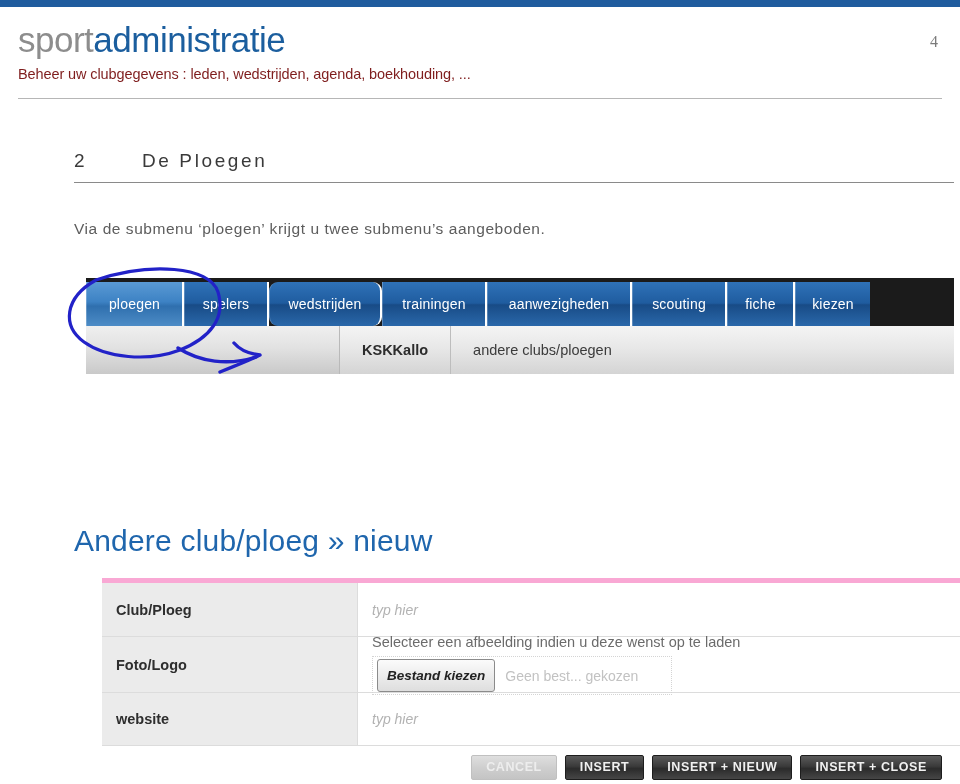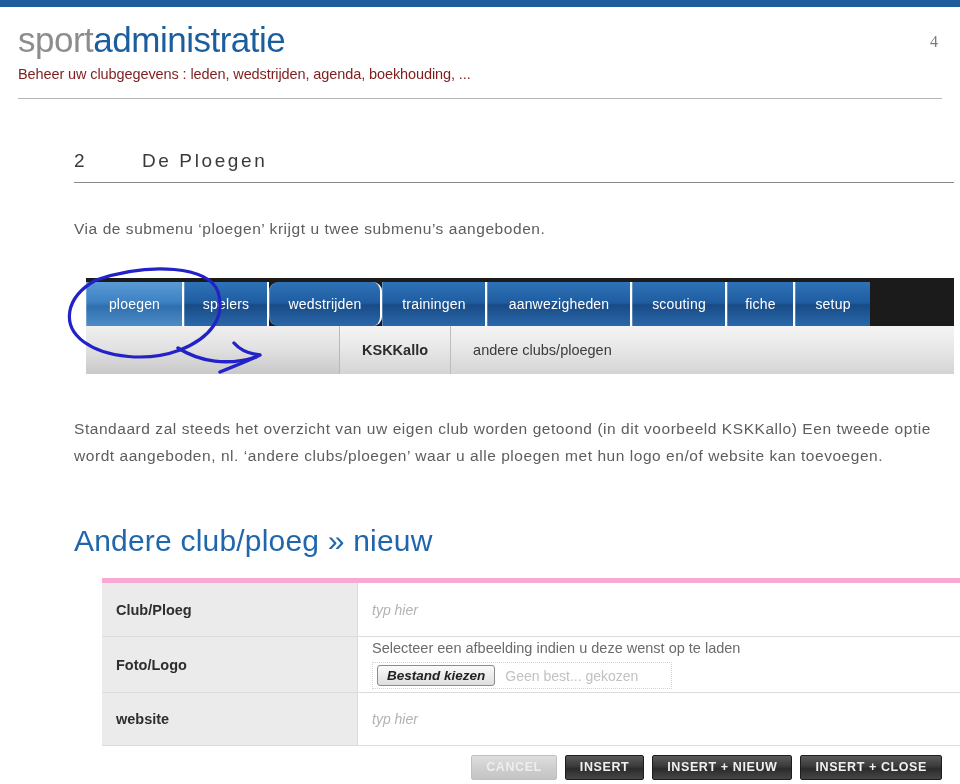--- a/index.html
+++ b/index.html
@@ -176,21 +176,21 @@
   .upload-line {
     display: flex; align-items: center;
     border: 1px dotted #d4d4d4;
     padding: 2px 4px;
     width: 300px;
   }
   .file-btn {
     font-size: 13.5px; font-style: italic; font-weight: bold;
     color: #222; background: linear-gradient(to bottom, #fbfbfb, #dedede);
     border: 1px solid #8b8b8b; border-radius: 3px;
-    padding: 2px 9px;
+    padding: 8px 9px;
     white-space: nowrap;
   }
   .file-none {
     font-size: 14px; color: #c2c2c2;
     margin-left: 10px; white-space: nowrap;
   }
 
   
   .btn-row {
     position: absolute; left: 86px; top: 752px;
@@ -257,21 +257,21 @@
         <div class="nav-tab" style="width: 145px;">
           <span>aanwezigheden</span>
         </div>
         <div class="nav-tab" style="width: 95px;">
           <span>scouting</span>
         </div>
         <div class="nav-tab" style="width: 68px;">
           <span>fiche</span>
         </div>
         <div class="nav-tab" style="width: 75px;">
-          <span>setup</span>
+          <span>kiezen</span>
         </div>
       </div>
     <div class="subnav-strip">
       <div class="subnav-spacer"></div>
       <div id="subnav-items" style="display:flex;flex:1;">
           <div class="subnav-item active">
             <span>KSKKallo</span>
           </div>
           <div class="subnav-item fill">
             <span>andere clubs/ploegen</span>
@@ -279,21 +279,20 @@
         </div>
     </div>
   </div>
 
   <svg class="annot" viewBox="0 0 280 130">
     <path d="M36 22 C 90 4, 150 8, 158 34 C 166 60, 150 80, 120 92 C 88 104, 46 100, 24 84 C 2 68, 4 40, 36 22 Z" fill="none" stroke="#2222c8" stroke-width="3.2" stroke-linecap="round" stroke-linejoin="round"></path>
     <path d="M118 90 C 140 104, 168 108, 196 99" fill="none" stroke="#2222c8" stroke-width="3.4" stroke-linecap="round"></path>
     <path d="M160 114 C 175 108, 190 102, 200 97 C 190 96, 180 92, 174 85" fill="none" stroke="#2222c8" stroke-width="3.4" stroke-linecap="round" stroke-linejoin="round"></path>
   </svg>
 
-  <div class="para" id="para-body">Standaard zal steeds het overzicht van uw eigen club worden getoond (in dit voorbeeld KSKKallo) Een tweede optie wordt aangeboden, nl. ‘andere clubs/ploegen’ waar u alle ploegen met hun logo en/of website kan toevoegen.</div>
 
   <div class="blue-head">Andere club/ploeg » nieuw</div>
 
   <div class="shot-form" id="form-shot">
       <div class="form-row row-a">
         <div class="form-label">Club/Ploeg</div>
         <div class="form-field">
           <span class="ph">typ hier</span>
         </div>
       </div>

